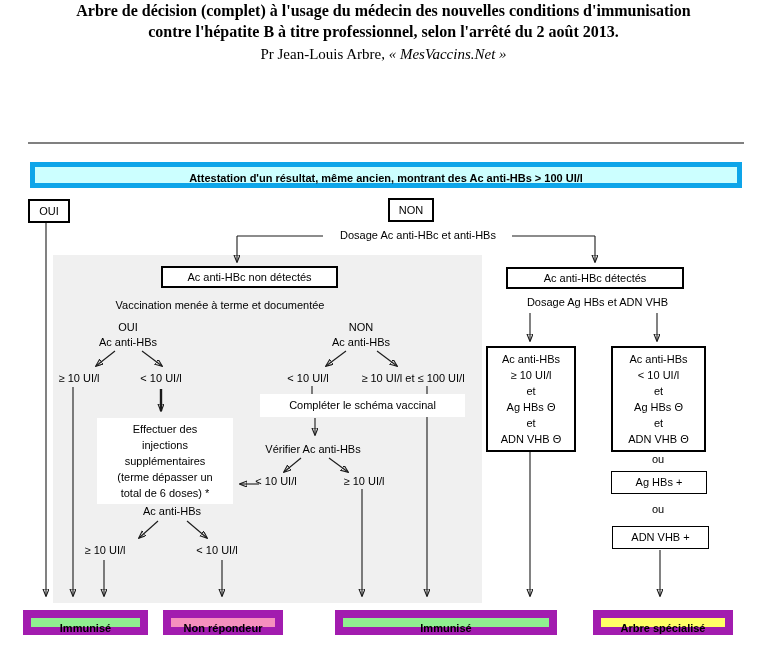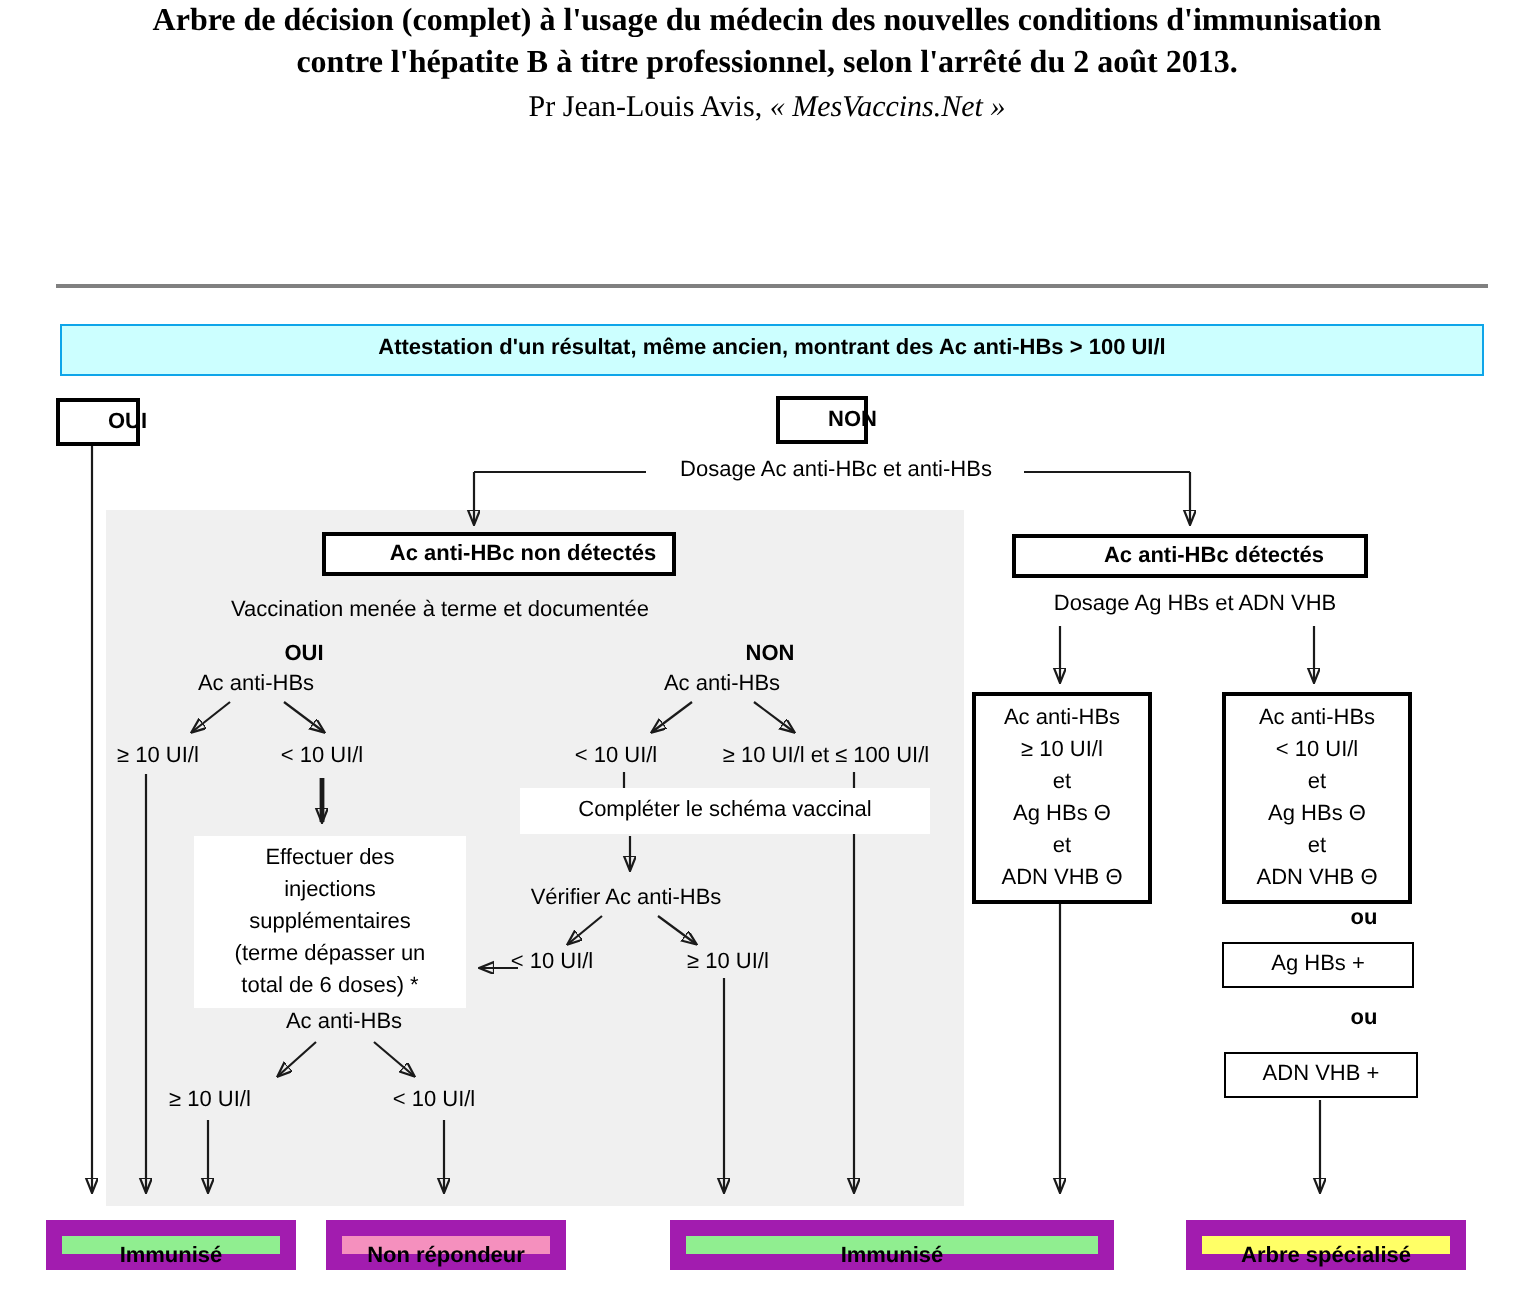--- a/index.html
+++ b/index.html
@@ -11,47 +11,47 @@
         font-family:"Liberation Sans",sans-serif;color:#000000;overflow:hidden;}
   
   .title{position:absolute;left:0;top:7;width:767px;text-align:center;
          font-family:"Liberation Serif",serif;}
   .title .t1{font-size:16px;font-weight:bold;line-height:21px;}
   .title .t3{font-size:15px;line-height:21px;margin-top:2px;}
   .title .t3 .site{font-style:italic;}
   .divider{position:absolute;left:28px;top:142px;width:716px;height:2px;background:var(--divider);}
   
   .banner{position:absolute;left:30px;top:162px;width:712px;height:26px;box-sizing:border-box;
-          background:var(--banner-bg);border:1px solid #0ea5e9;text-align:center;
+          background:var(--banner-bg);border:5px solid #0ea5e9;text-align:center;
           font-weight:bold;font-size:11px;line-height:22px;}
   
   .bx{position:absolute;box-sizing:border-box;background:#fff;border:2px solid #000;
       text-align:center;font-size:11px;z-index:2;}
   .bx.thin{border-width:1px;}
   .bx.noborder{border:none;}
   .lbl{position:absolute;text-align:center;font-size:11px;z-index:2;line-height:13px;}
-  .b{font-weight:bold;padding-left:24px;}
+  .b{font-weight:normal;}
   .panel{position:absolute;left:53px;top:255px;width:429px;height:348px;background:var(--panel-bg);z-index:0;}
   svg.arrows{position:absolute;left:0;top:0;z-index:1;}
   svg.arrows line, svg.arrows path{stroke:#1a1a1a;stroke-width:1.1;fill:none;}
   svg.arrows .thick{stroke-width:2.4;}
   .result{position:absolute;top:610px;height:25px;box-sizing:border-box;border:8px solid #a21caf;
           text-align:center;font-weight:bold;font-size:11px;line-height:20px;z-index:2;}
   .u{margin-top:48px;}
   .multiline{line-height:16px;padding:3px 0;}
 </style>
 </head>
 <body>
 
 <div id="page">
 
   <div class="title">
     <div class="t1">Arbre de décision (complet) à l'usage du médecin des nouvelles conditions d'immunisation</div>
     <div class="t1">contre l'hépatite B à titre professionnel, selon l'arrêté du 2 août 2013.</div>
-    <div class="t3"><span>Pr Jean-Louis Avis, </span><span class="site">« MesVaccins.Net »</span></div>
+    <div class="t3"><span>Pr Jean-Louis Arbre, </span><span class="site">« MesVaccins.Net »</span></div>
   </div>
 
   <div class="divider"></div>
 
   <div class="banner">Attestation d'un résultat, même ancien, montrant des Ac anti-HBs &gt; 100 UI/l</div>
 
   <div class="bx b" style="left:28px;top:199px;width:42px;height:24px;line-height:20px;">OUI</div>
   <div class="bx b" style="left:388px;top:198px;width:46px;height:24px;line-height:20px;">NON</div>
 
   <div class="panel"></div>

